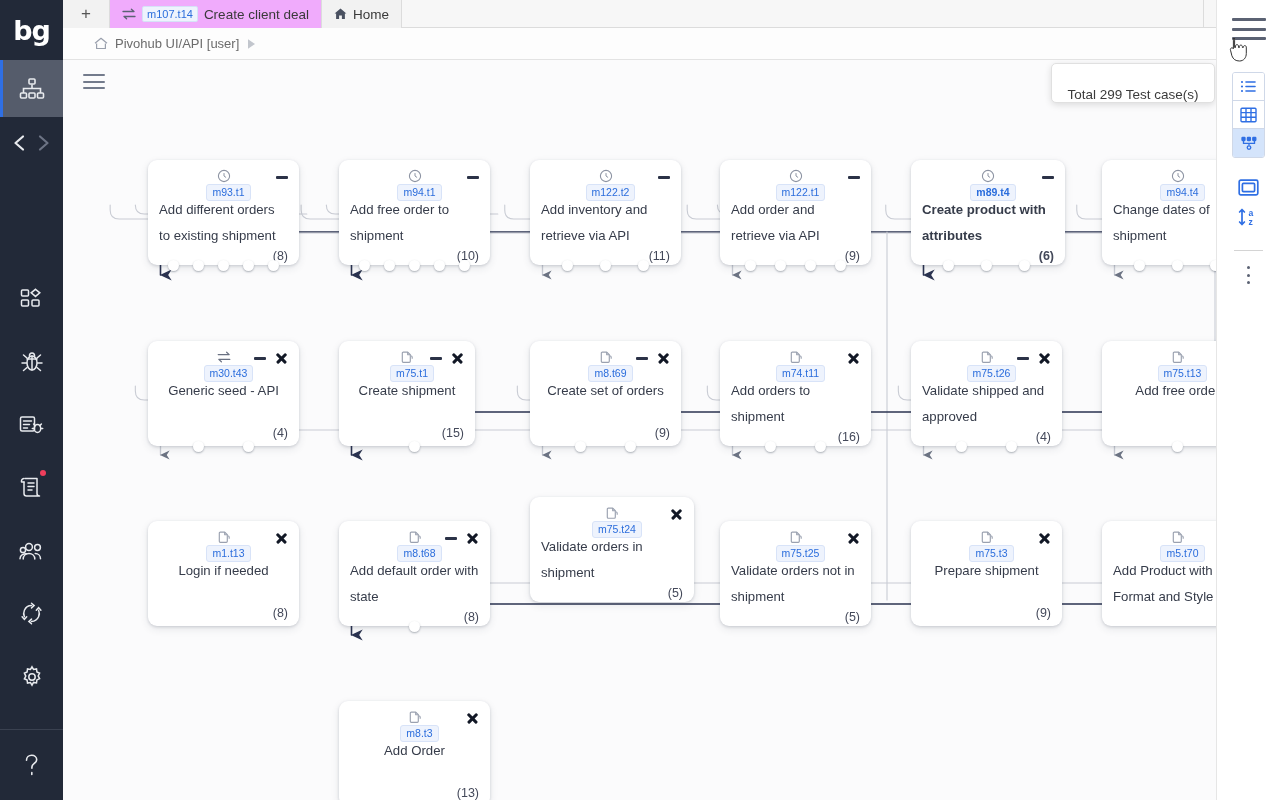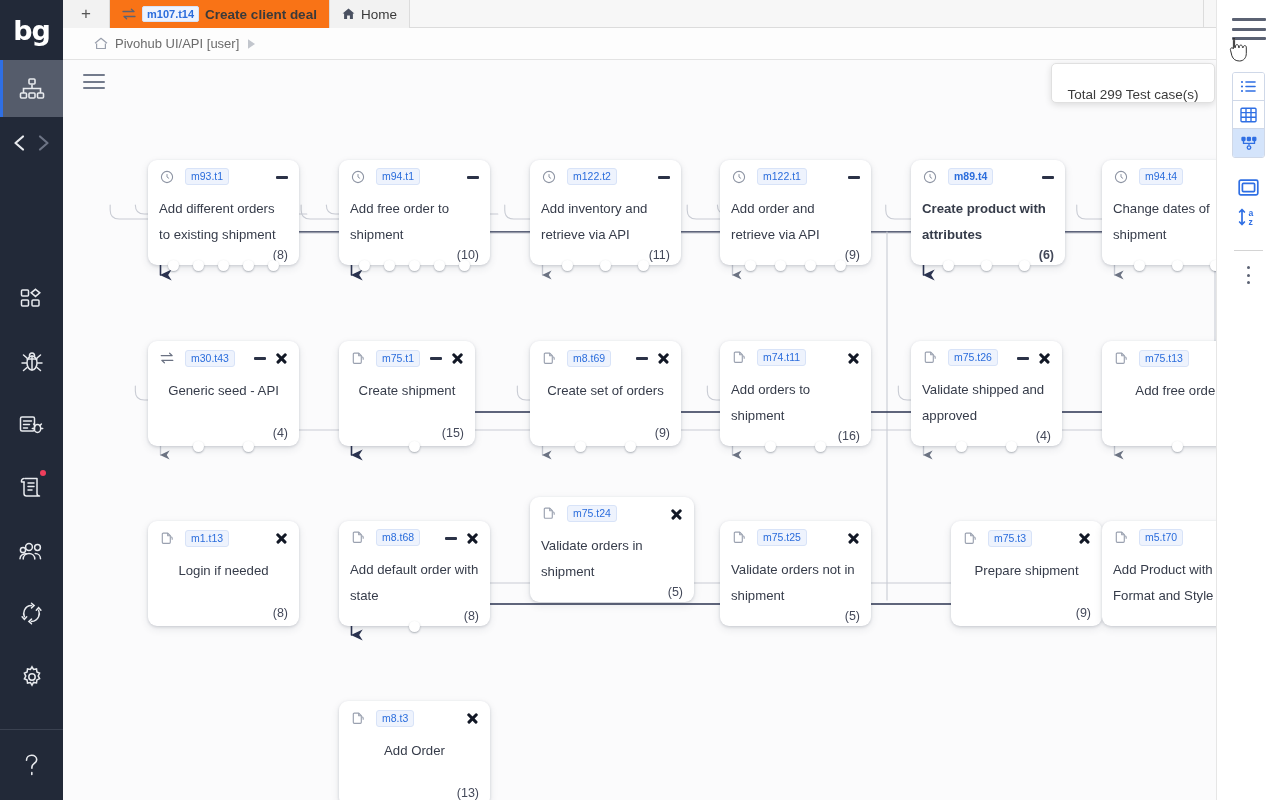--- a/index.html
+++ b/index.html
@@ -54,21 +54,21 @@
     background: #f7f7f7; border-bottom: 1px solid #dcdcdc;
     display: flex; align-items: stretch;
   }
   .tab {
     display: flex; align-items: center; gap: 6px;
     padding: 0 12px; font-size: 13.5px; color: #3a3a3a;
     border-right: 1px solid #dcdcdc; background: #f2f2f2;
     height: 28px;
   }
   .tab.plus { width: 47px; justify-content: center; font-size: 17px; color:#555; }
-  .tab.active { background: #f97316; font-weight: bold; }
+  .tab.active { background: #f0abfc; }
   .tab-id {
     color: #2b6ddc; background: #eef3fd; border: 1px solid #d6e2f7;
     border-radius: 2px; padding: 0px 4px; font-size: 11px; line-height: 14px;
   }
   .topbar-spacer { flex: 1; border-right: 1px solid #dcdcdc; background:#f7f7f7;}
   .topbar-actions { display:flex; align-items:center; gap:14px; padding: 0 14px; }
 
   
   .breadcrumb {
     position: absolute; left: 63px; top: 28px; width: 1217px; height: 32px;
@@ -128,21 +128,21 @@
   
   .card {
     position: absolute;
     background: #ffffff;
     border-radius: 9px;
     box-shadow: 0 1px 3px rgba(40,50,70,0.18), 0 3px 9px rgba(40,50,70,0.10);
     padding: 8px 11px 6px 11px;
     display: flex; flex-direction: column;
   }
   .card-head {
-    display: flex; align-items: center; height: 18px; position: relative;
+    display: flex; align-items: center; height: 18px; position: relative; flex-direction: column;
   }
   .card-icon { width: 16px; height: 16px; flex: 0 0 16px; display:flex; align-items:center; justify-content:center; }
   .card-id {
     color: #2b6ddc; background: #eef3fd; border: 1px solid #d8e3f8;
     border-radius: 3px; font-size: 10.5px; line-height: 13px;
     padding: 1px 5px; margin-left: 10px; white-space: nowrap;
   }
   .card-head-actions {
     position: absolute; right: 0; top: 0; display: flex; align-items: center; gap: 9px; height:18px;
   }
@@ -789,21 +789,21 @@
               </svg>
             </span>
             <span class="card-id">m75.t25</span>
             <span class="card-head-actions">
               <span class="btn-close"></span>
             </span>
           </div>
           <div class="card-title">Validate orders not in shipment</div>
           <div class="card-count">(5)</div>
         </div>
-        <div class="card" style="left: 848px; top: 461px; width: 151px; height: 105px; margin-left: 40px;">
+        <div class="card" style="left: 848px; top: 461px; width: 151px; height: 105px;">
           <div class="card-head">
             <span class="card-icon">
               <svg class="icn" width="14" height="15" viewBox="0 0 14 15" fill="none" stroke="#9aa1b0" stroke-width="1.15" stroke-linejoin="round">
                 <path d="M3.3 2.1h4.4l2.6 2.6v6.6a1 1 0 0 1-1 1H3.3a1 1 0 0 1-1-1V3.1a1 1 0 0 1 1-1z"></path>
                 <path d="M7.7 2.1v2.6h2.6"></path>
                 <path d="M11.4 5.6c.8.9 1.1 2 .7 3.1"></path>
               </svg>
             </span>
             <span class="card-id">m75.t3</span>
             <span class="card-head-actions">

